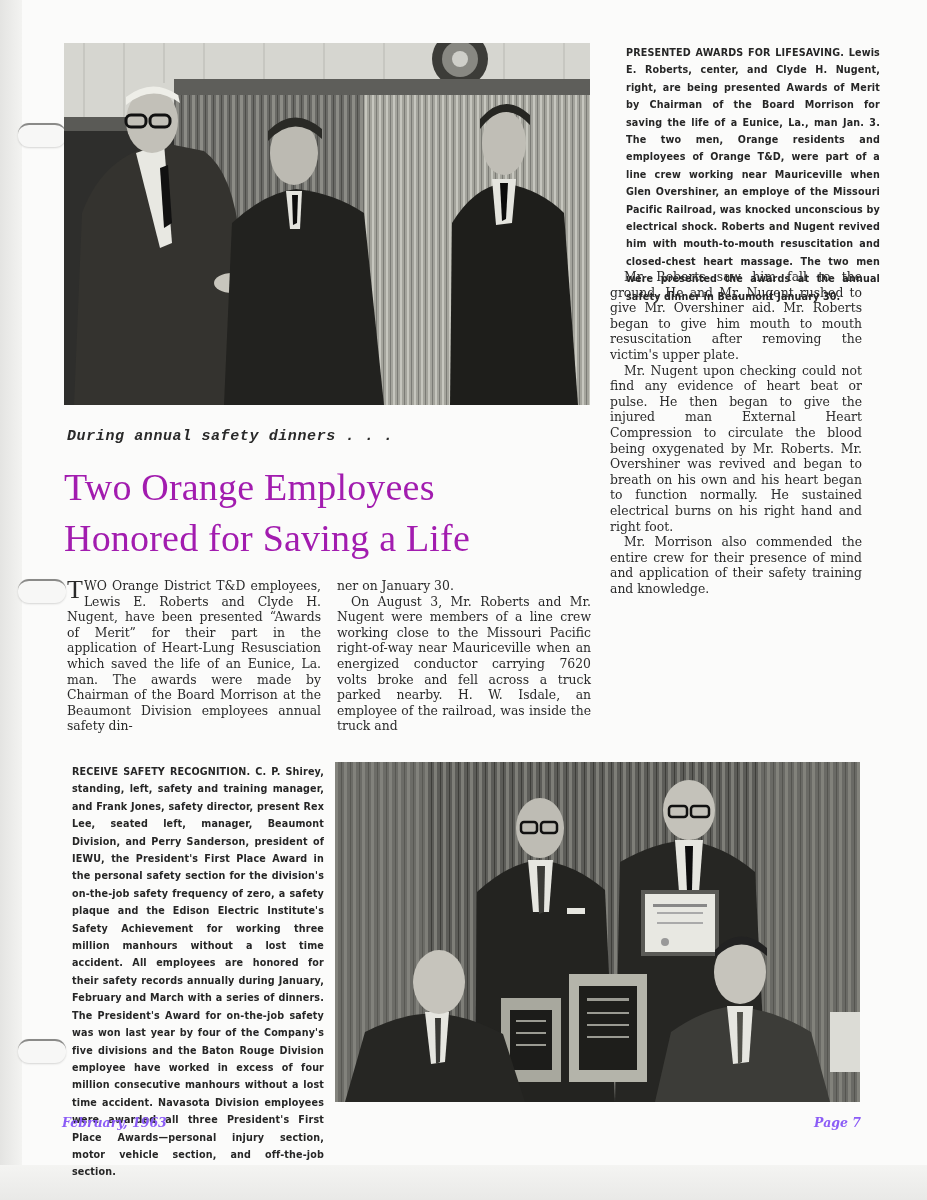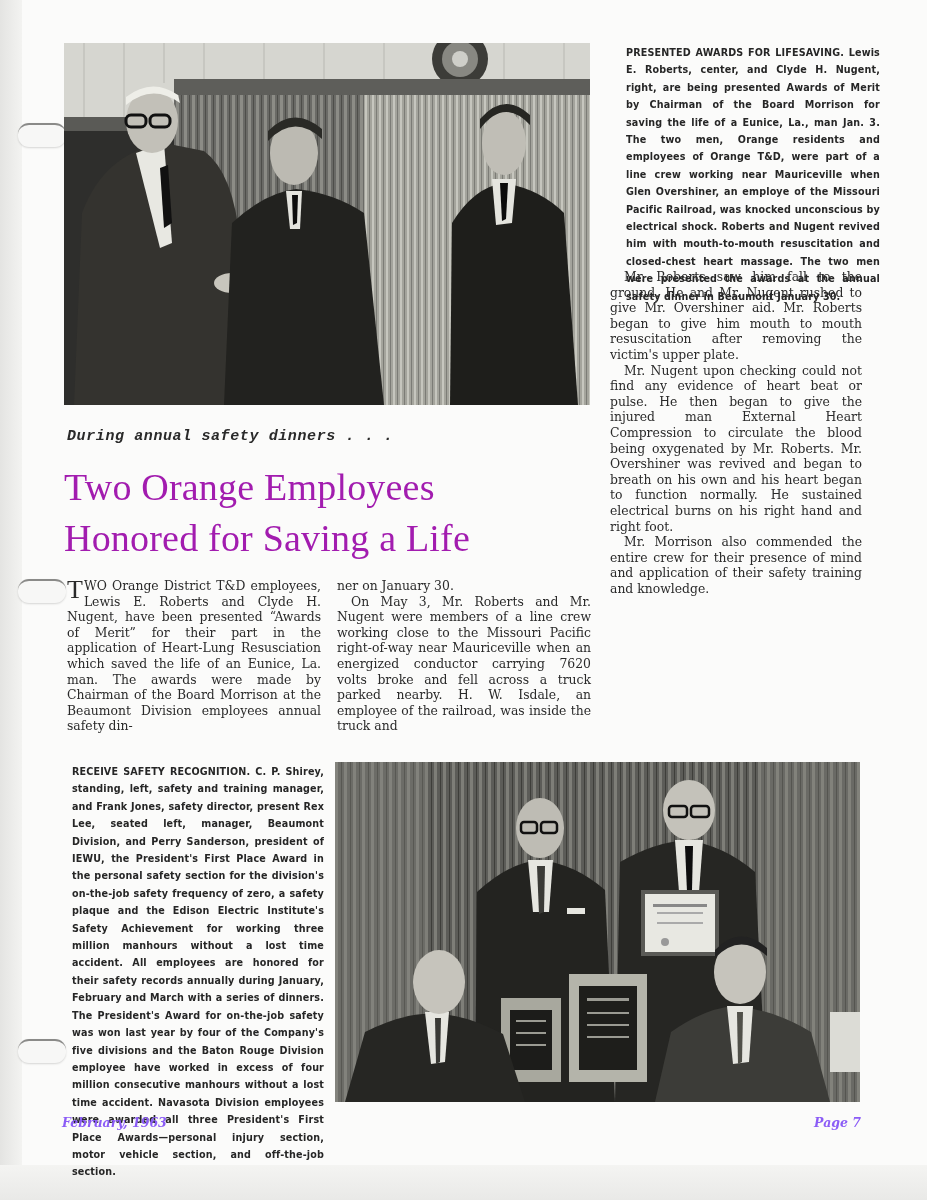--- a/index.html
+++ b/index.html
@@ -111,21 +111,21 @@
   <div>Two Orange Employees</div>
   <div>Honored for Saving a Life</div>
 </div>
 
 <div class="body-col" style="left:67px;top:578px;width:254px;">
   <p class="noind"><span class="dropcap">T</span><span>WO Orange District T&amp;D employees, Lewis E. Roberts and Clyde H. Nugent, have been presented “Awards of Merit” for their part in the application of Heart-Lung Resusciation which saved the life of an Eunice, La. man. The awards were made by Chairman of the Board Morrison at the Beaumont Division employees annual safety din-</span></p>
 </div>
 
 <div class="body-col" style="left:337px;top:578px;width:254px;">
   <p class="noind">ner on January 30.</p>
-  <p>On May 3, Mr. Roberts and Mr. Nugent were members of a line crew working close to the Missouri Pacific right-of-way near Mauriceville when an energized conductor carrying 7620 volts broke and fell across a truck parked nearby. H. W. Isdale, an employee of the railroad, was inside the truck and</p>
+  <p>On August 3, Mr. Roberts and Mr. Nugent were members of a line crew working close to the Missouri Pacific right-of-way near Mauriceville when an energized conductor carrying 7620 volts broke and fell across a truck parked nearby. H. W. Isdale, an employee of the railroad, was inside the truck and</p>
 </div>
 
 <div class="caption" style="left:72px;top:763px;width:252px;">
   <span class="lead">RECEIVE SAFETY RECOGNITION.</span><span> C. P. Shirey, standing, left, safety and training manager, and Frank Jones, safety director, present Rex Lee, seated left, manager, Beaumont Division, and Perry Sanderson, president of IEWU, the President's First Place Award in the personal safety section for the division's on-the-job safety frequency of zero, a safety plaque and the Edison Electric Institute's Safety Achievement for working three million manhours without a lost time accident. All employees are honored for their safety records annually during January, February and March with a series of dinners. The President's Award for on-the-job safety was won last year by four of the Company's five divisions and the Baton Rouge Division employee have worked in excess of four million consecutive manhours without a lost time accident. Navasota Division employees were awarded all three President's First Place Awards—personal injury section, motor vehicle section, and off-the-job section.</span>
 </div>
 
 <div class="photo" style="left:335px;top:762px;width:525px;height:340px;" title="Safety recognition group with plaques and certificate">
   <svg viewBox="0 0 525 340" preserveAspectRatio="none">
     <defs>
       <pattern id="drape" width="9" height="10" patternUnits="userSpaceOnUse">

